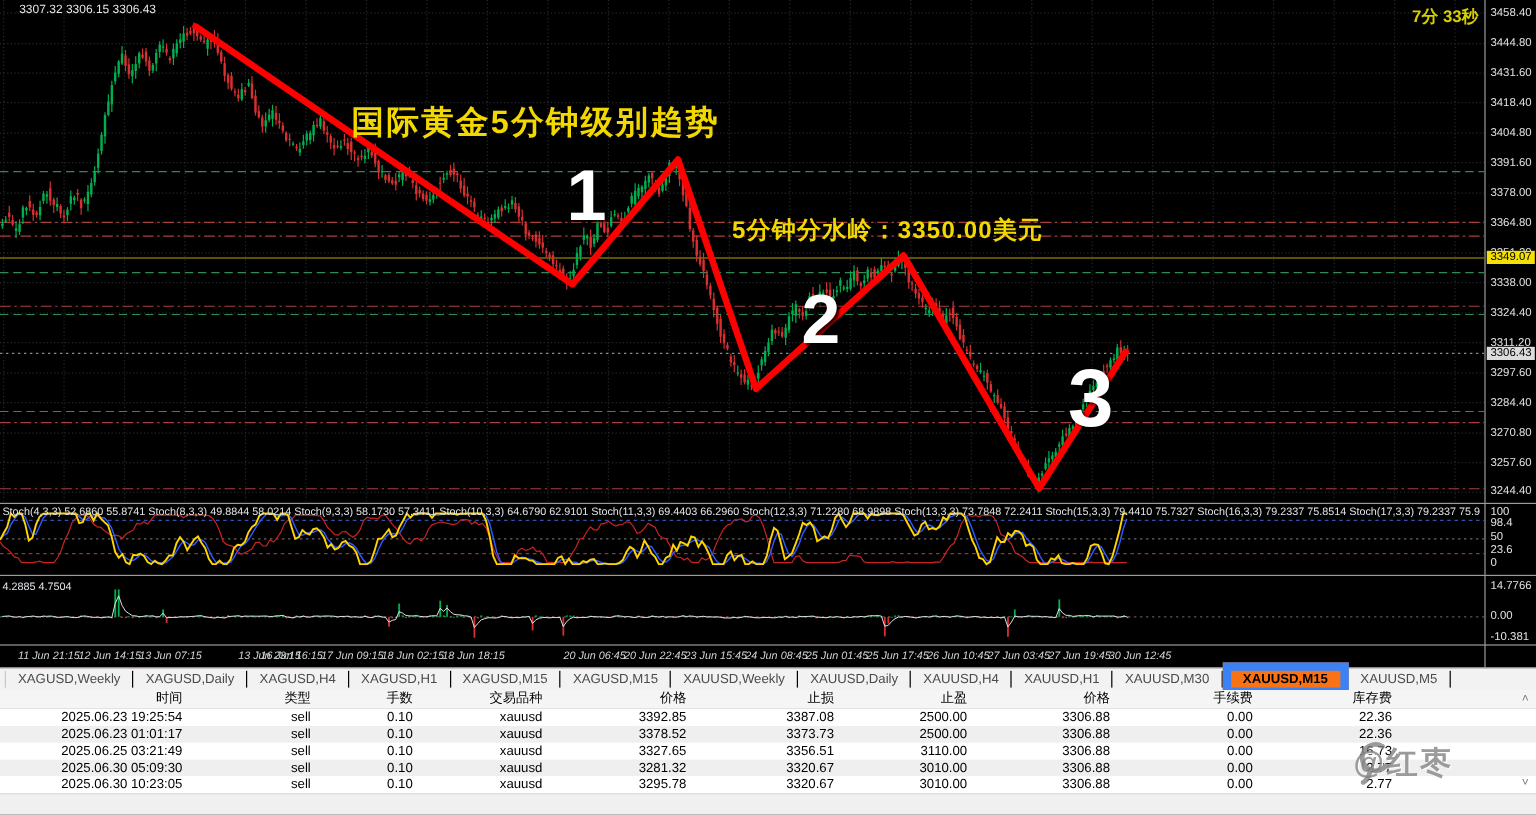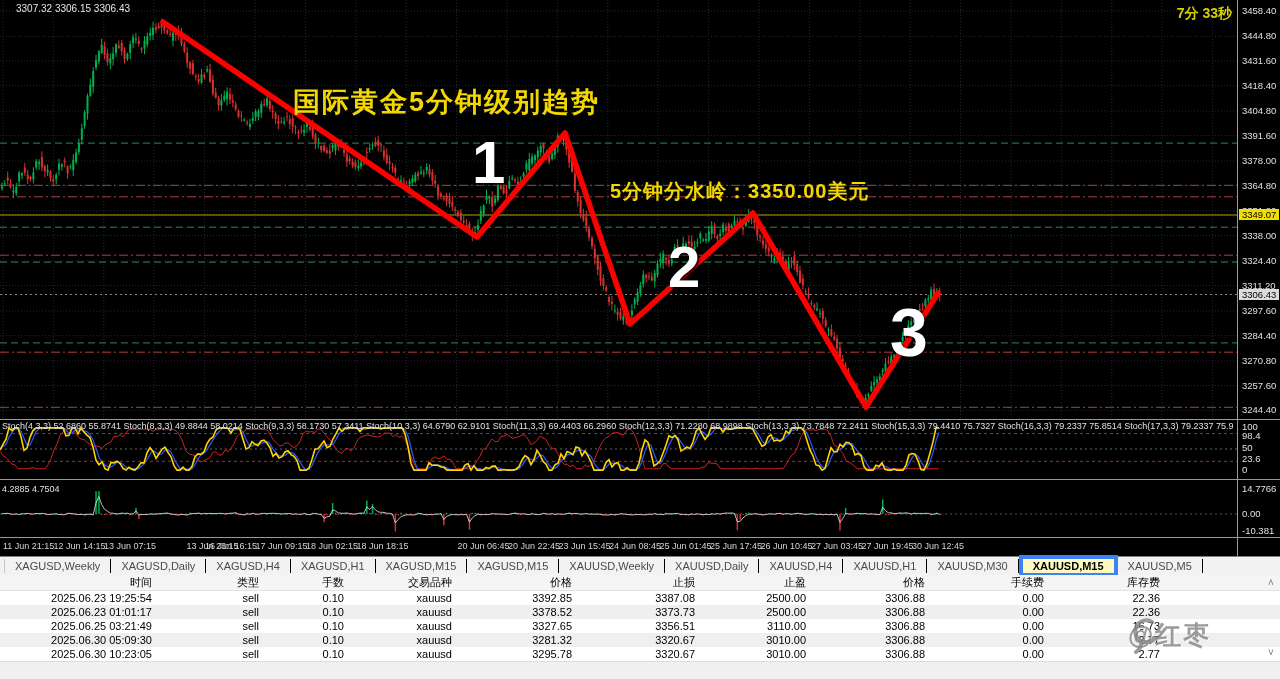--- a/index.html
+++ b/index.html
@@ -19,28 +19,28 @@
   .wave2{left:668px;top:238px;font-size:58px;}
   .wave3{left:890px;top:298px;font-size:68px;}
   .stoch-header{position:absolute;left:2px;top:421px;width:1232px;font-size:9px;color:#dfe3e6;
                 white-space:nowrap;overflow:hidden;z-index:4;}
   .mom-label{position:absolute;left:2px;top:484px;font-size:9px;color:#dfe3e6;z-index:4;}
   .price-axis{position:absolute;left:1237px;top:0;width:43px;height:556px;background:#000;
               border-left:1px solid #9a9a9a;z-index:8;}
   .axis-label{position:absolute;left:4px;font-size:9.5px;color:#e0e0e0;white-space:nowrap;}
   .axis-box{position:absolute;left:1px;font-size:9.5px;color:#000;padding:0 3px;white-space:nowrap;}
   .sep{position:absolute;left:0;width:1280px;height:0;border-top:1px solid #9a9a9a;z-index:9;}
-  .time-row{position:absolute;left:0;top:538px;width:1237px;height:17px;z-index:4;}
+  .time-row{position:absolute;left:12px;top:538px;width:1237px;height:17px;z-index:4;font-style:italic;}
   .time-label{position:absolute;top:3px;font-size:9px;color:#cfd6d6;white-space:nowrap;}
   .tabbar{position:absolute;left:0;top:556px;width:1280px;height:18px;background:#f2f2f2;
           border-top:1px solid #808080;display:flex;align-items:center;z-index:10;
           font-size:11px;color:#4a4a4a;}
   .tab{padding:1px 10px;border-right:1px solid #000000;cursor:default;white-space:nowrap;}
   .tab:first-child{border-left:1px solid #c8c8c8;margin-left:4px;}
-  .tab.active{background:#fef9c3;border:4px solid #3b82f6;font-weight:bold;color:#000;}
+  .tab.active{background:#f97316;border:7px solid #3b82f6;font-weight:bold;color:#000;}
   .trade-table{position:absolute;left:0;top:575px;width:1280px;height:104px;background:#fff;
                font-size:11px;color:#000;z-index:10;}
   .t-row{position:relative;display:flex;height:14px;line-height:14px;background:#fff;}
   .t-row.head{background:#f5f5f5;border-bottom:1px solid #e3e3e3;height:15px;line-height:15px;}
   .t-row.alt{background:#efefef;}
   .t-cell{text-align:right;padding-right:6px;overflow:hidden;white-space:nowrap;flex:none;}
   .t-footer{position:absolute;left:0;top:86px;width:1280px;height:18px;background:#f0f0f0;
             border-top:1px solid #dcdcdc;}
   .scroll-arrow{position:absolute;right:2px;width:14px;text-align:center;color:#777;
                 font-size:10px;z-index:11;cursor:default;}

